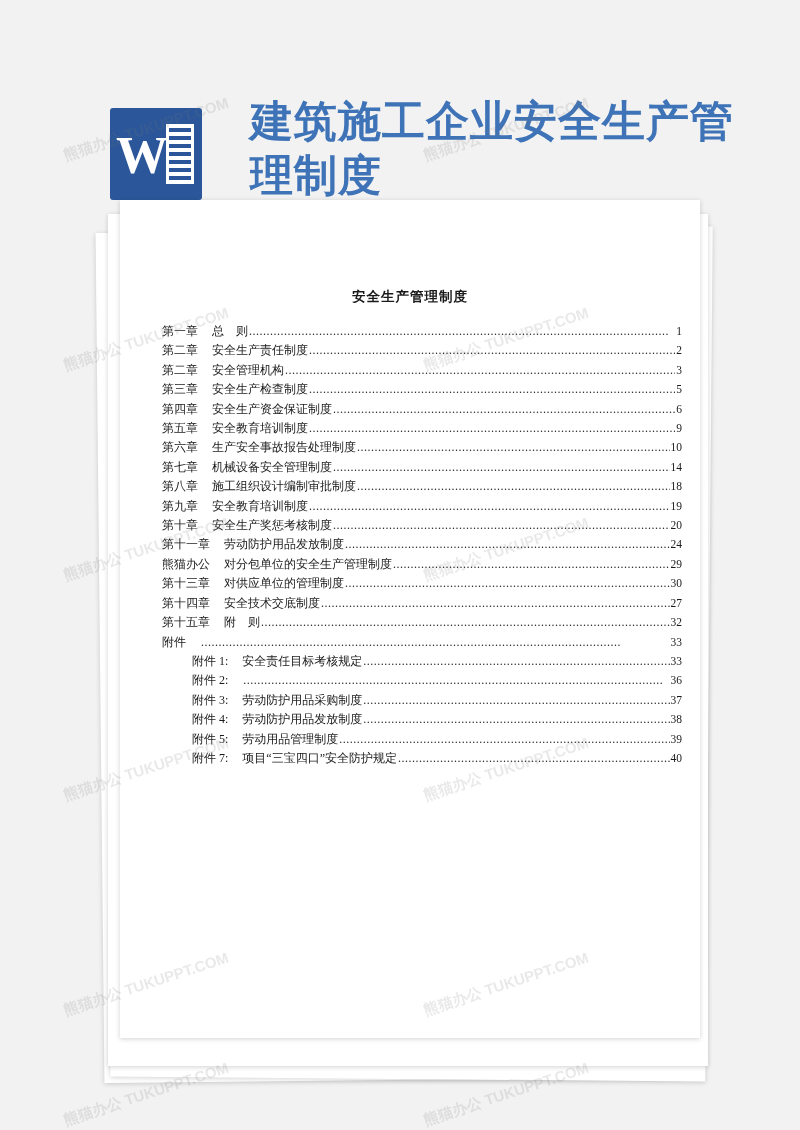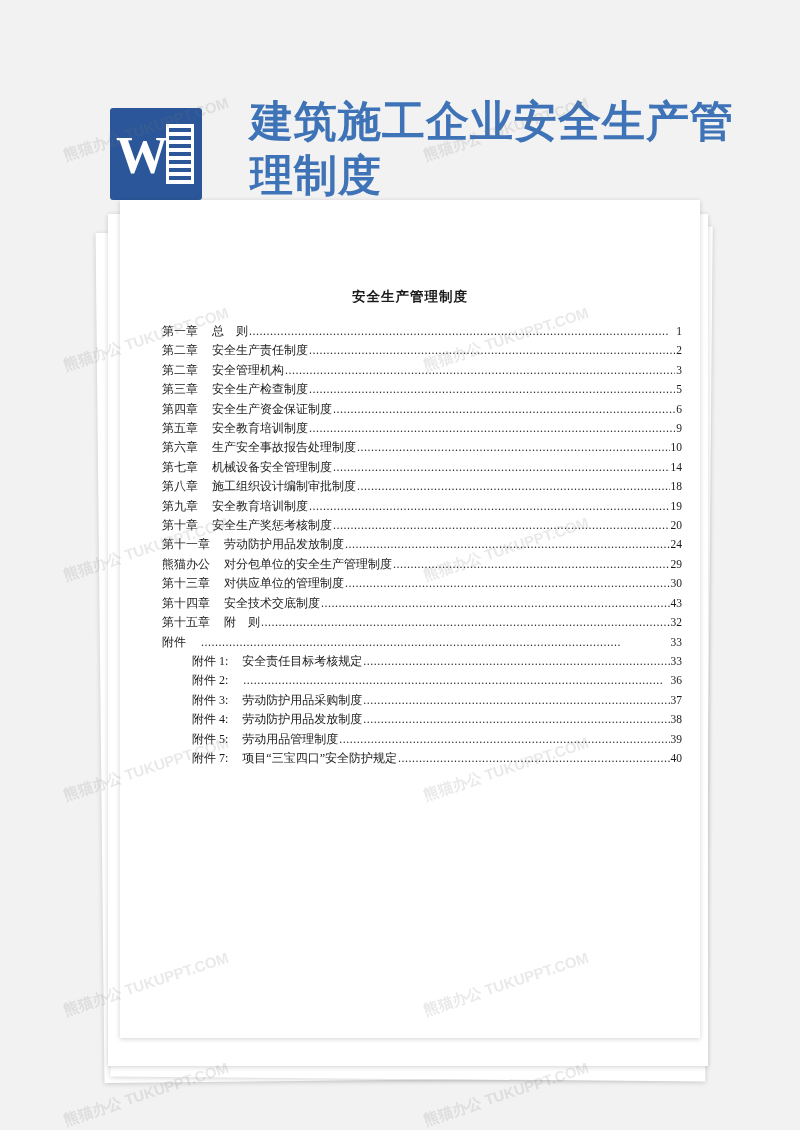--- a/index.html
+++ b/index.html
@@ -290,21 +290,21 @@
           <span class="toc-gap"></span>
           <span class="toc-name">对供应单位的管理制度</span>
           <span class="toc-dots">........................................................................................................................</span>
           <span class="toc-page">30</span>
         </div>
         <div class="toc-row">
           <span class="toc-chap">第十四章</span>
           <span class="toc-gap"></span>
           <span class="toc-name">安全技术交底制度</span>
           <span class="toc-dots">........................................................................................................................</span>
-          <span class="toc-page">43</span>
+          <span class="toc-page">27</span>
         </div>
         <div class="toc-row">
           <span class="toc-chap">第十五章</span>
           <span class="toc-gap"></span>
           <span class="toc-name">附　则</span>
           <span class="toc-dots">........................................................................................................................</span>
           <span class="toc-page">32</span>
         </div>
         <div class="toc-row">
           <span class="toc-chap">附件</span>

